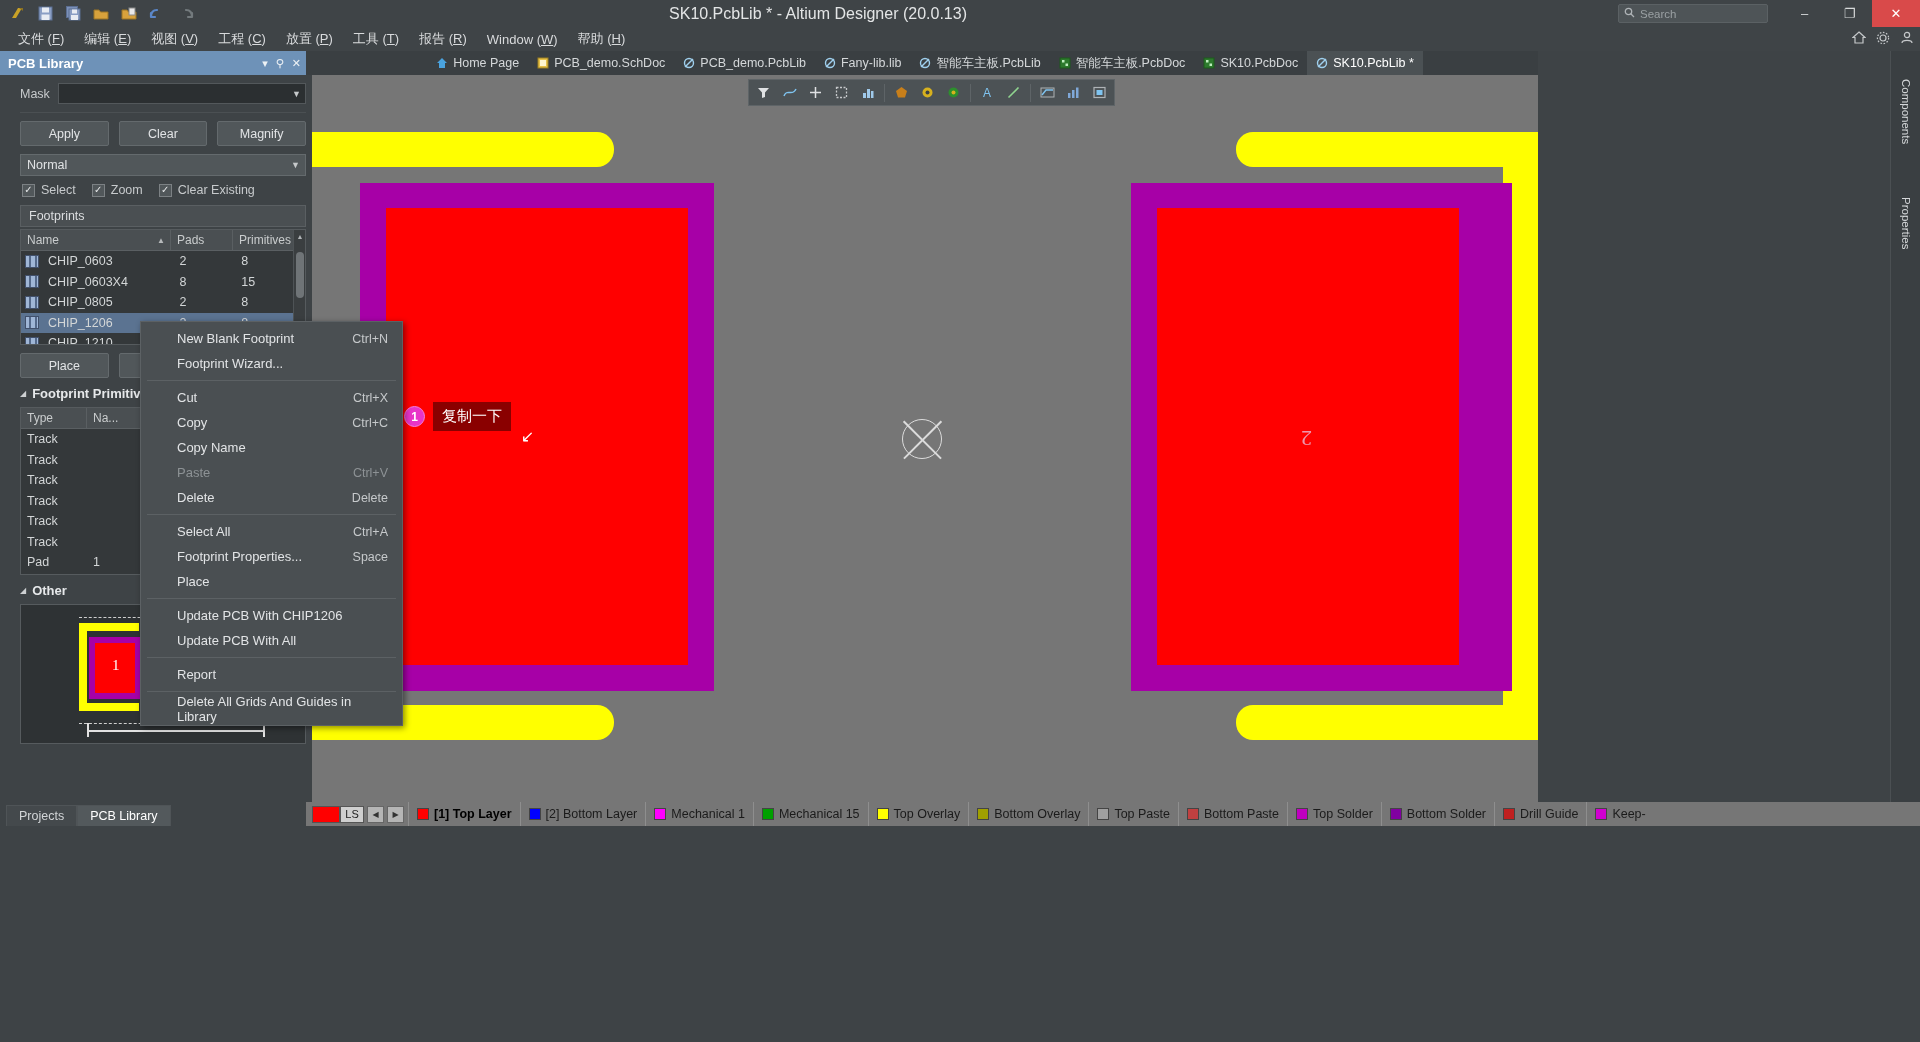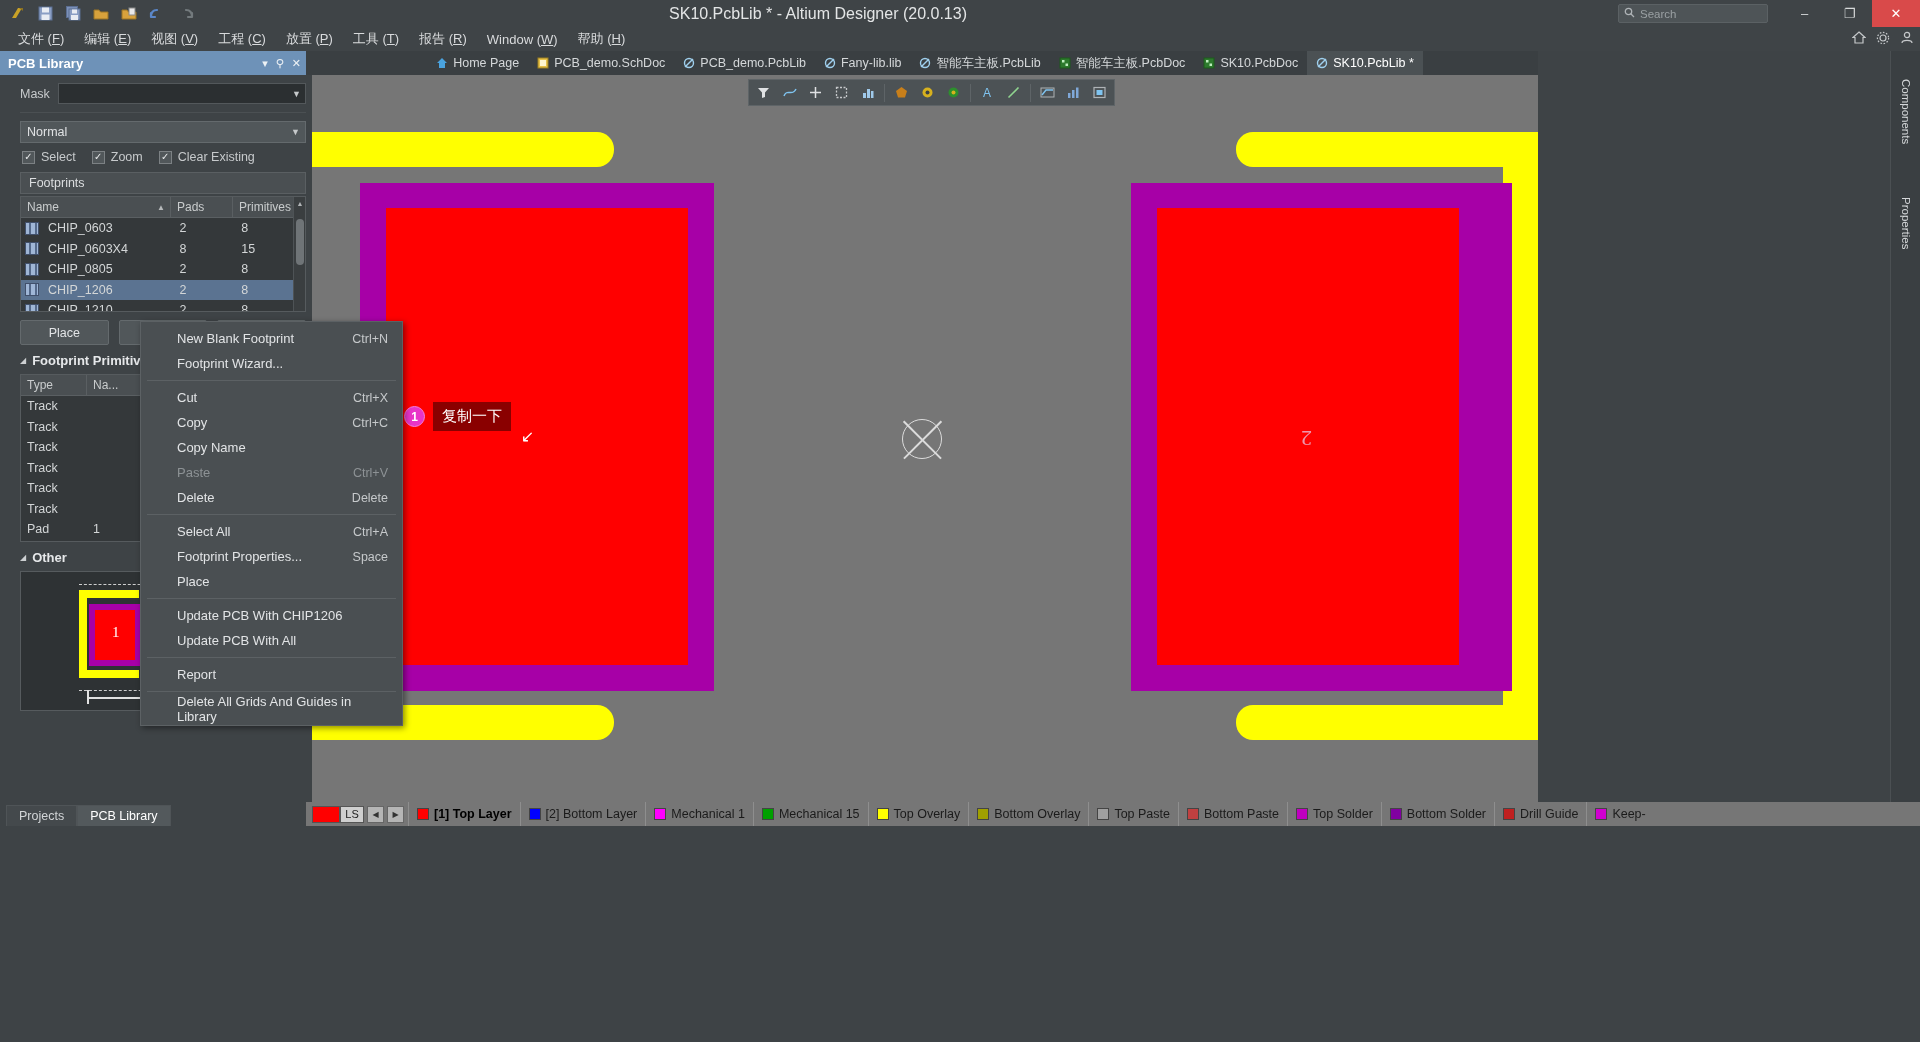--- a/index.html
+++ b/index.html
@@ -391,20 +391,25 @@
 
     <div class="mask-row">
       <span class="lbl">Mask</span>
       <div class="mask-input">
         <span></span>
         <span class="caret">▼</span>
       </div>
     </div>
     <div class="hr"></div>
 
+    <div class="btn3">
+      <div class="btn">Apply</div>
+      <div class="btn">Clear</div>
+      <div class="btn">Magnify</div>
+    </div>
 
     <div class="combo">
       <span>Normal</span>
       <span class="caret">▼</span>
     </div>
 
     <div class="checks">
       <div class="chk">
         <span class="chkbox">✓</span>
         <span>Select</span>

